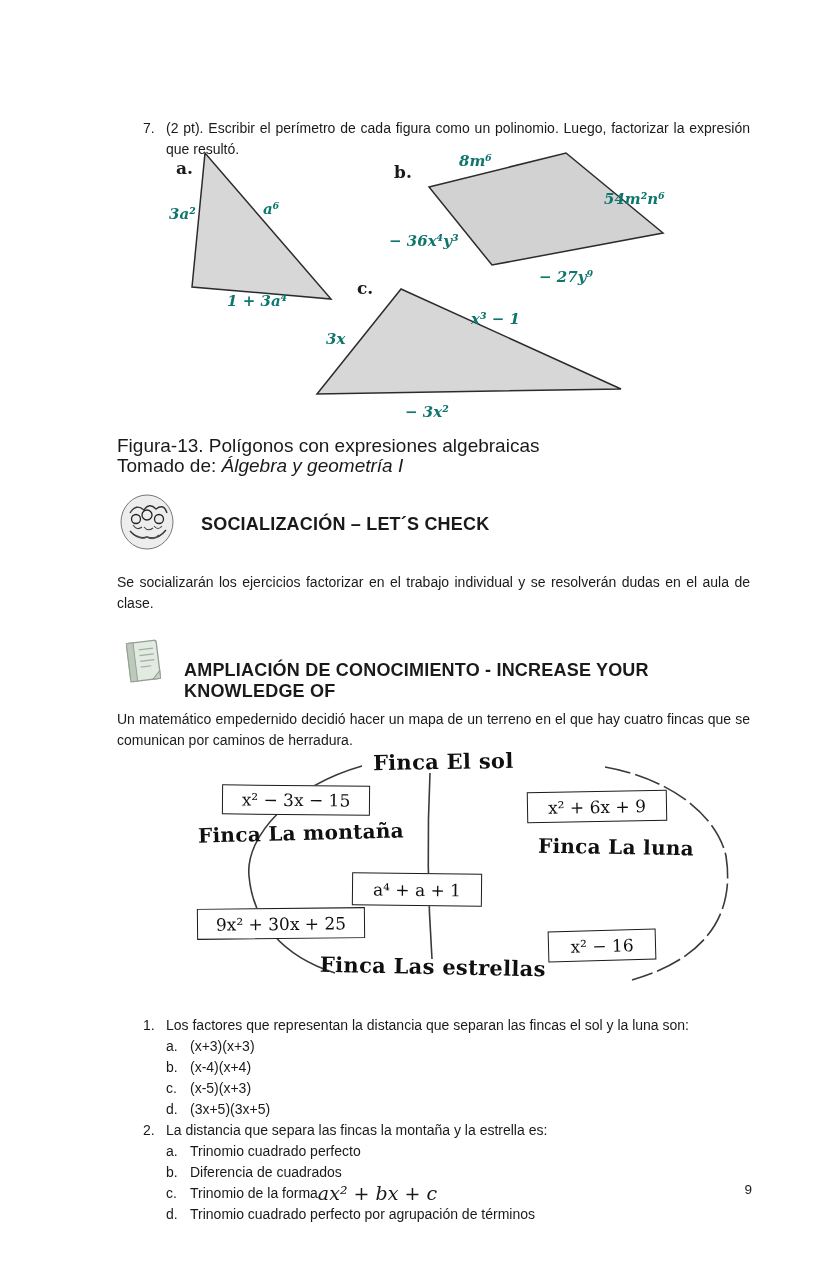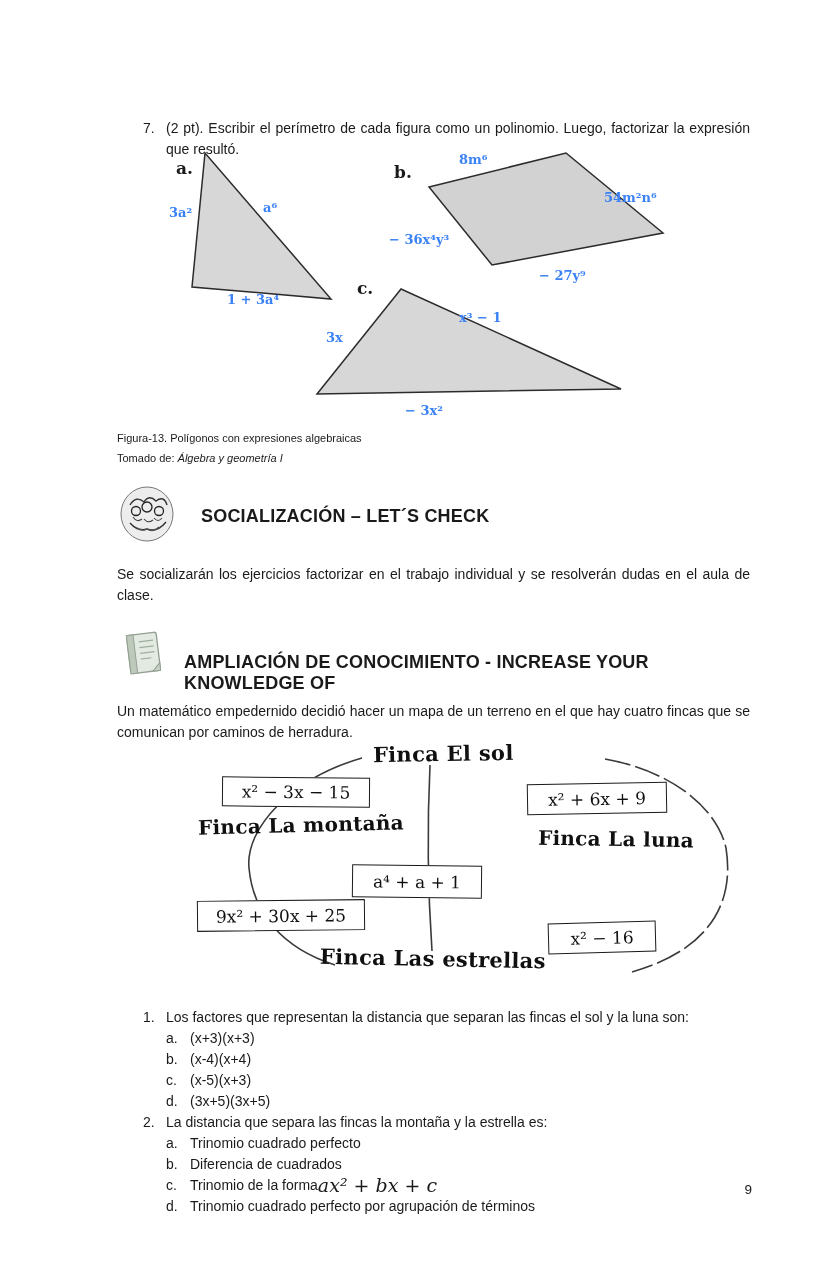--- a/index.html
+++ b/index.html
@@ -15,23 +15,23 @@
 
   
   .exercise { display:flex; padding-left:26px; font-size:14px; line-height:21px; }
   .exercise .num { width:23px; flex:none; }
   .exercise .text { flex:1; text-align:justify; }
 
   
   .figure-area { position:relative; height:278px; margin-top:-10px; }
   .figure-area svg { position:absolute; left:0; top:0; }
   .shape-letter { position:absolute; font-family:"DejaVu Serif", serif; font-weight:700; font-size:17px; }
-  .math-label { position:absolute; font-family:"DejaVu Serif", serif; font-weight:600; font-size:13px; white-space:nowrap; color:#3b82f6; }
-
-  .caption { font-size:11px; line-height:20px; }
+  .math-label { position:absolute; font-family:"DejaVu Serif", serif; font-style:italic; font-weight:600; font-size:15px; white-space:nowrap; color:#0f766e; }
+
+  .caption { font-size:19px; line-height:20px; margin-top:8px; }
   .caption .source { font-style:italic; }
 
   
   .section-head { display:flex; align-items:center; margin-top:16px; }
   .section-head.ampl { margin-top:10px; }
   .section-icon { flex:none; }
   .section-title { font-weight:700; font-size:18px; margin-left:22px; letter-spacing:.2px; }
   .section-head.ampl .section-title { margin-left:15px;margin-top:36px; }
 
   .para { font-size:14px; line-height:21px; text-align:justify; margin-top:16px; }
@@ -79,21 +79,21 @@
     <span class="math-label" style="left:110px; top:142px;">1 + 3a⁴</span>
 
     <span class="shape-letter" style="left:277px; top:12px;">b.</span>
     <span class="math-label" style="left:342px; top:2px;">8m⁶</span>
     <span class="math-label" style="left:487px; top:40px;">54m²n⁶</span>
     <span class="math-label" style="left:272px; top:82px;">− 36x⁴y³</span>
     <span class="math-label" style="left:422px; top:118px;">− 27y⁹</span>
 
     <span class="shape-letter" style="left:240px; top:128px;">c.</span>
     <span class="math-label" style="left:209px; top:180px;">3x</span>
-    <span class="math-label" style="left:342px; top:160px;text-align:right;">x³ − 1</span>
+    <span class="math-label" style="left:354px; top:160px;text-align:right;">x³ − 1</span>
     <span class="math-label" style="left:288px; top:253px;">− 3x²</span>
   </div>
 
   <div class="caption">
     <div>Figura-13. Polígonos con expresiones algebraicas</div>
     <div><span>Tomado de: </span><span class="source">Álgebra y geometría I</span></div>
   </div>
 
   <div class="section-head">
     <span class="section-icon">

